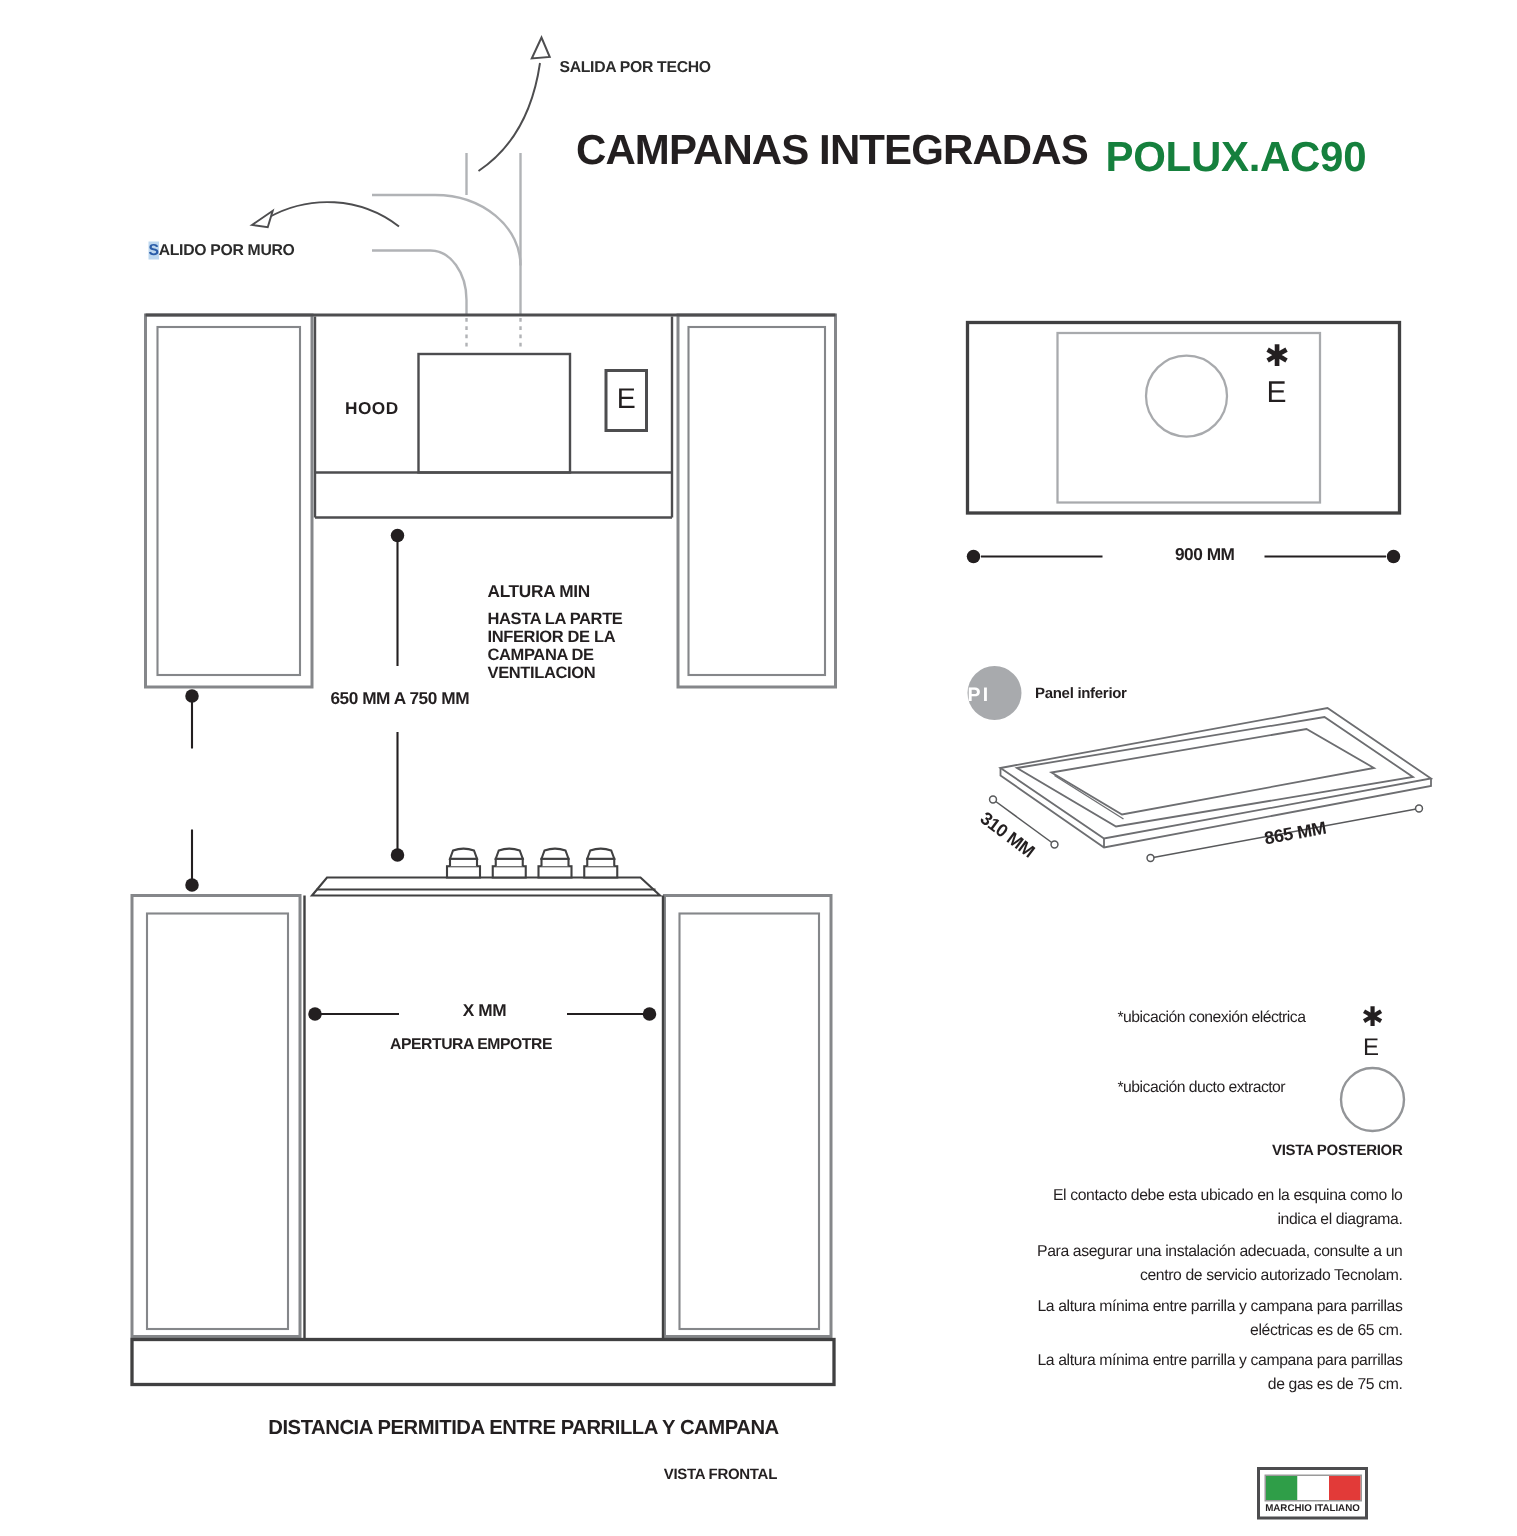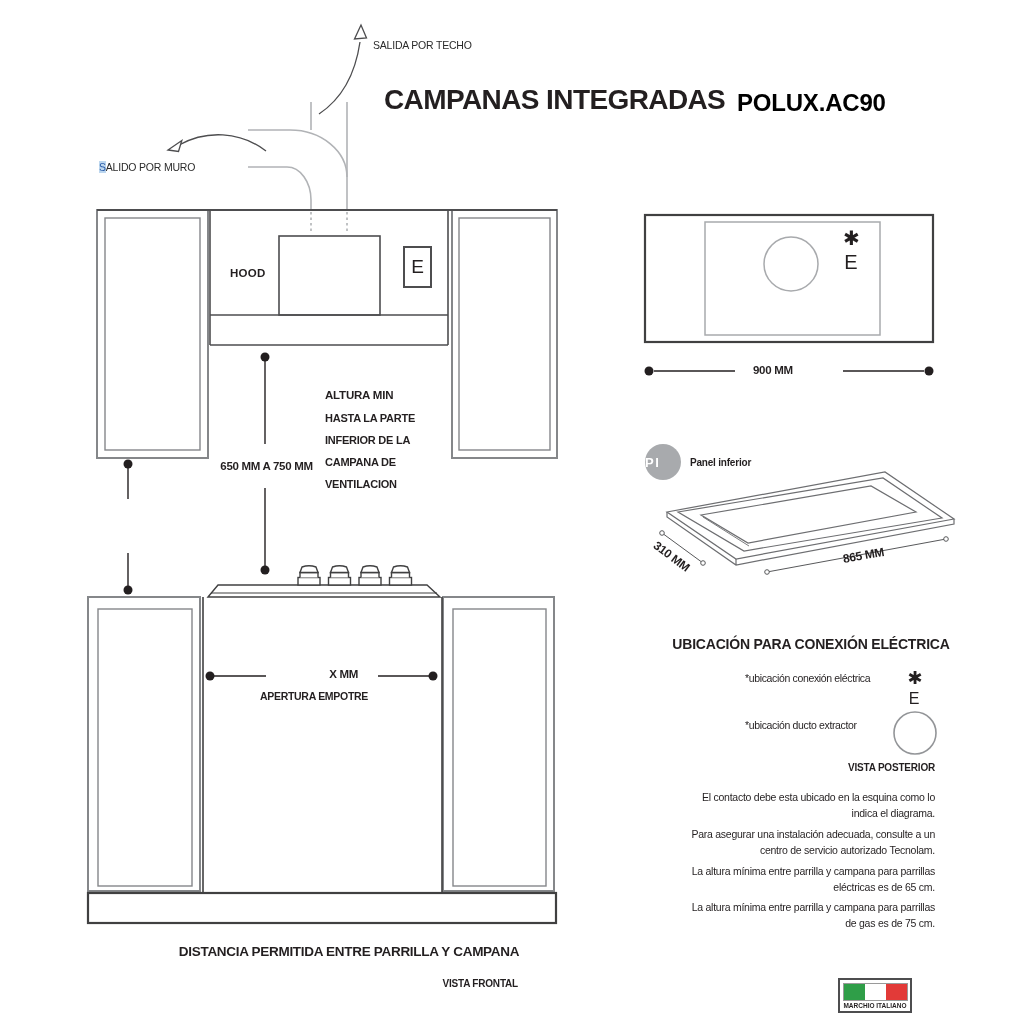--- a/index.html
+++ b/index.html
@@ -5,34 +5,34 @@
   html,body{margin:0;padding:0;background:#ffffff;}
   .page{
     position:relative;width:1011px;height:1024px;background:#ffffff;overflow:hidden;
     font-family:"Liberation Sans", sans-serif;color:#231f20;
   }
   .page *{box-sizing:border-box;}
   svg.art{position:absolute;left:0;top:0;}
   .txt{position:absolute;white-space:nowrap;}
   .pre{white-space:pre-line;}
   .title-main{left:384px;top:84px;font-size:28px;font-weight:700;letter-spacing:-0.6px;color:#231f20;}
-  .title-model{left:737px;top:89px;font-size:24px;font-weight:700;letter-spacing:-0.2px;color:#000000;}
-  .lbl{font-weight:400;font-size:10.5px;letter-spacing:-0.2px;color:#2b2b2b;}
+  .title-model{left:737px;top:89px;font-size:28px;font-weight:700;letter-spacing:-0.2px;color:#15803d;}
+  .lbl{font-weight:700;font-size:10.5px;letter-spacing:-0.2px;color:#2b2b2b;}
   .salida-techo{left:373px;top:39px;}
   .salido-muro{left:99px;top:161px;}
   .salido-muro .hl{color:#2a5ca8;background:#bdd7ef;}
   .hood-lbl{left:230px;top:267px;font-size:11.5px;font-weight:700;letter-spacing:0.3px;}
   .ebox-lbl{left:404px;top:247px;width:27px;height:40px;display:flex;align-items:center;justify-content:center;font-size:19px;font-weight:400;}
   .altura-title{left:325px;top:389px;font-size:11.5px;font-weight:700;letter-spacing:-0.2px;}
-  .altura-body{left:325px;top:407px;font-size:11px;font-weight:700;letter-spacing:-0.25px;line-height:22px;}
+  .altura-body{left:325px;top:407px;font-size:11px;font-weight:700;letter-spacing:-0.25px;line-height:12px;}
   .dim{font-size:11.5px;font-weight:700;letter-spacing:-0.3px;color:#231f20;}
   .dim-650{left:219px;top:460px;width:95px;text-align:center;}
-  .dim-x{left:288px;top:668px;width:70px;text-align:right;}
+  .dim-x{left:288px;top:668px;width:70px;text-align:center;}
   .dim-apertura{left:260px;top:690px;width:132px;text-align:left;font-size:10.5px;}
-  .dim-900{left:753px;top:364px;width:70px;text-align:left;}
+  .dim-900{left:753px;top:364px;width:70px;text-align:right;}
   .caption-main{left:169px;top:944px;width:360px;text-align:center;font-size:13.5px;font-weight:700;letter-spacing:-0.3px;}
   .vista-frontal{left:402px;top:978px;width:116px;text-align:right;font-size:10px;font-weight:700;letter-spacing:-0.2px;}
   .ast-top{left:843px;top:228px;width:16px;text-align:center;font-size:20px;line-height:20px;}
   .e-top{left:843px;top:252px;width:16px;text-align:center;font-size:20px;line-height:20px;}
   .pi-txt{left:645px;top:455px;width:36px;font-size:13px;font-weight:700;letter-spacing:1.5px;color:#ffffff;}
   .panel-inferior{left:690px;top:457px;font-size:10px;font-weight:700;letter-spacing:-0.2px;}
   .dim-310{left:655px;top:537px;transform:rotate(37deg);transform-origin:0 50%;font-size:12px;}
   .dim-865{left:843px;top:552px;transform:rotate(-10deg);transform-origin:0 50%;font-size:12px;}
   .elec-heading{left:658px;top:636px;width:306px;text-align:center;font-size:14px;font-weight:700;letter-spacing:-0.2px;white-space:nowrap;}
   .elec-item{font-size:10.5px;font-weight:400;letter-spacing:-0.35px;}
@@ -212,21 +212,20 @@
 
   <div class="txt ast-top">✱</div>
   <div class="txt e-top">E</div>
   <div class="txt dim dim-900">900 MM</div>
 
   <div class="txt pi-txt">PI</div>
   <div class="txt panel-inferior">Panel inferior</div>
   <div class="txt dim dim-310">310 MM</div>
   <div class="txt dim dim-865">865 MM</div>
 
-  <div class="txt elec-heading">UBICACIÓN PARA CONEXIÓN ELÉCTRICA</div>
   <div class="txt elec-item elec-item1">*ubicación conexión eléctrica</div>
   <div class="txt elec-item elec-item2">*ubicación ducto extractor</div>
   <div class="txt ast-small">✱</div>
   <div class="txt e-small">E</div>
   <div class="txt vista-posterior">VISTA POSTERIOR</div>
 
   <div class="para para2">Para asegurar una instalación adecuada, consulte a un
 centro de servicio autorizado Tecnolam.</div>
   <div class="para para1">El contacto debe esta ubicado en la esquina como lo
 indica el diagrama.</div>

